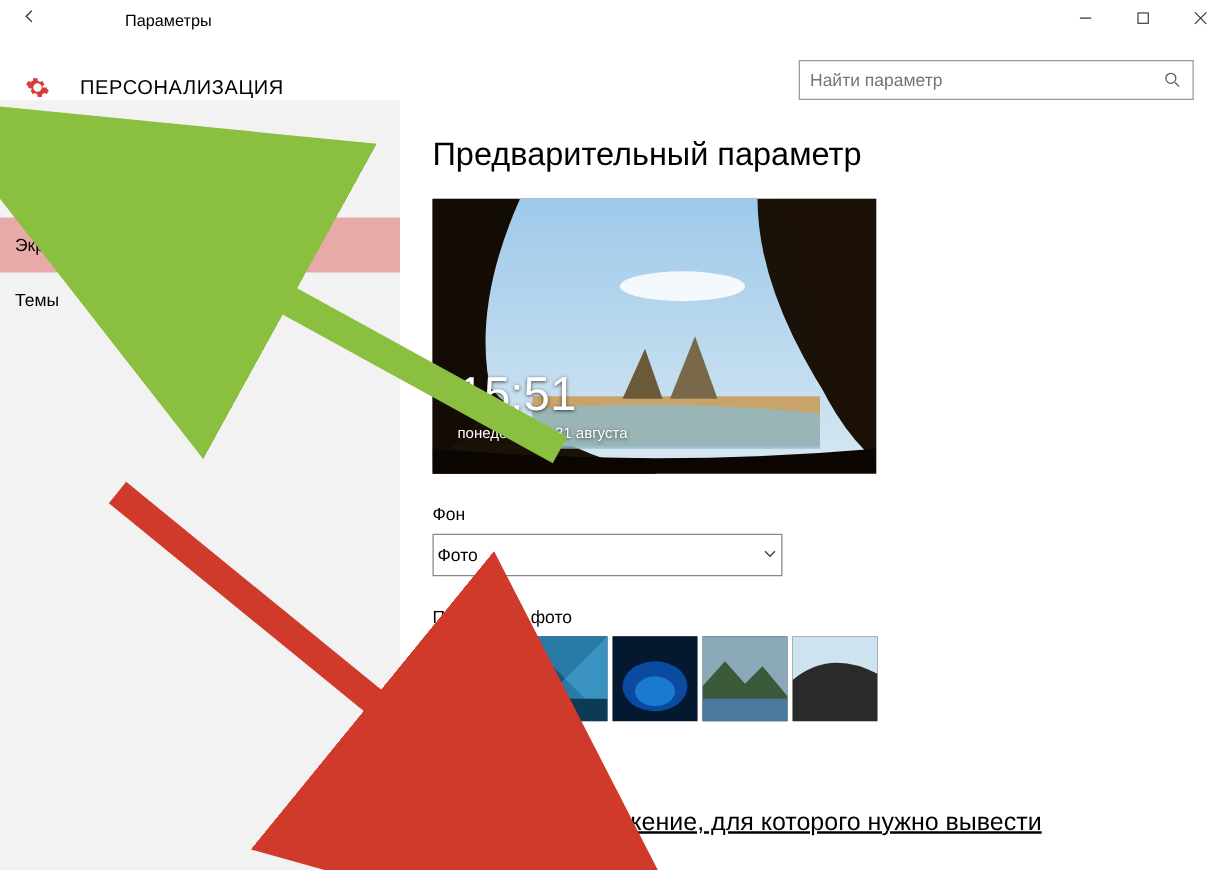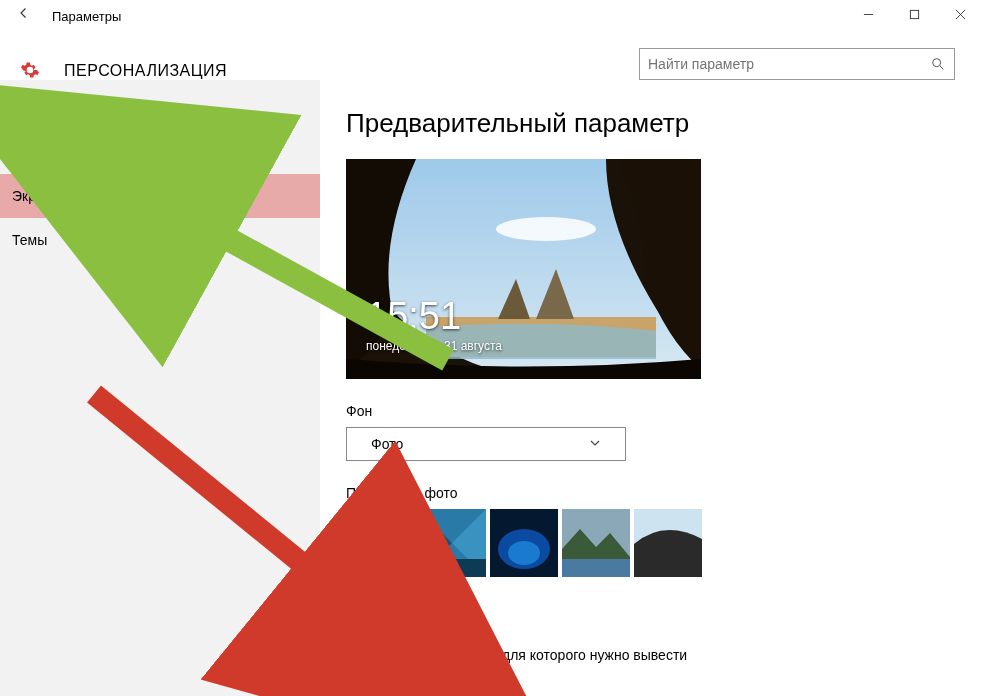--- a/index.html
+++ b/index.html
@@ -1,18 +1,18 @@
 <!DOCTYPE html>
 <html><head>
 <meta charset="utf-8">
 <style>
   * { box-sizing: border-box; margin: 0; padding: 0; }
   body { font-family: "Segoe UI", Arial, sans-serif; background: #fff; color: #000; font-size: 14px; width: 983px; height: 696px; overflow: hidden; position: relative; }
   
-  .titlebar { height: 32px; display: flex; align-items: center; border-bottom: 0px solid #ccc; }
+  .titlebar { height: 32px; display: flex; align-items: center; border-bottom: 0px solid #ccc; gap: 48px; }
   .titlebar .back { width: 48px; text-align: center; font-size: 18px; line-height: 32px; }
   .titlebar .title { flex: 1; font-size: 13px; padding-left: 4px; }
   .titlebar .win-controls { display: flex; }
   .titlebar .win-btn { width: 46px; height: 32px; text-align: center; line-height: 32px; font-size: 13px; font-family: "Segoe UI Symbol", sans-serif; }
   
   .header { height: 48px; display: flex; align-items: flex-end; padding: 0 16px; }
   .gear { width: 20px; height: 20px; color: #d83b3b; margin-right: 24px; margin-left: 4px; }
   .header h1 { font-weight: 400; font-size: 16px; letter-spacing: 0.5px; flex: 1; }
   .search-box { width: 316px; height: 32px; border: 1px solid #999; display: flex; align-items: center; padding: 0 8px; background: #fff; margin-right: 12px; }
   .search-box input { flex: 1; border: none; outline: none; font-size: 14px; background: transparent; color: #555; }
@@ -26,30 +26,30 @@
   .main { flex: 1; padding: 28px 26px; background: #fff; overflow: hidden; }
   .main h2 { font-weight: 300; font-size: 26px; margin-bottom: 20px; }
   
   .preview { width: 355px; height: 220px; position: relative; background: #000; overflow: hidden; }
   .preview svg { width: 100%; height: 100%; display: block; }
   .preview .overlay { position: absolute; left: 20px; bottom: 26px; color: #fff; text-shadow: 0 1px 3px rgba(0,0,0,.7); }
   .preview .time { font-size: 38px; font-weight: 300; line-height: 1; }
   .preview .date { font-size: 12px; margin-top: 4px; }
   
   .field-label { font-size: 14px; margin-top: 24px; margin-bottom: 8px; }
-  .dropdown { width: 280px; height: 34px; border: 1px solid #888; display: flex; align-items: center; padding: 0 24px; background: #fff; justify-content: space-between; }
+  .dropdown { width: 280px; height: 34px; border: 1px solid #888; display: flex; align-items: center; padding: 0 3px; background: #fff; justify-content: space-between; }
   .dropdown .chev { font-size: 12px; color: #444; }
   
   .thumbs { display: flex; gap: 4px; margin-top: 2px; }
   .thumb { width: 68px; height: 68px; background: #345; }
   .thumb svg { width: 100%; height: 100%; display: block; }
   
   .browse { margin-top: 12px; padding: 6px 14px; background: #ccc; border: 2px solid #9b59b6; border-radius: 3px; font-size: 14px; display: inline-block; }
   
-  .bottom-text { margin-top: 26px; font-size: 14px; }
+  .bottom-text { margin-top: 26px; font-size: 20px; text-decoration: underline; }
   
   
   .arrow { position: absolute; pointer-events: none; }
 </style>
 </head>
 <body>
 
 <div class="titlebar">
   <div class="back">
     <svg viewBox="0 0 24 24" width="18" height="18">

